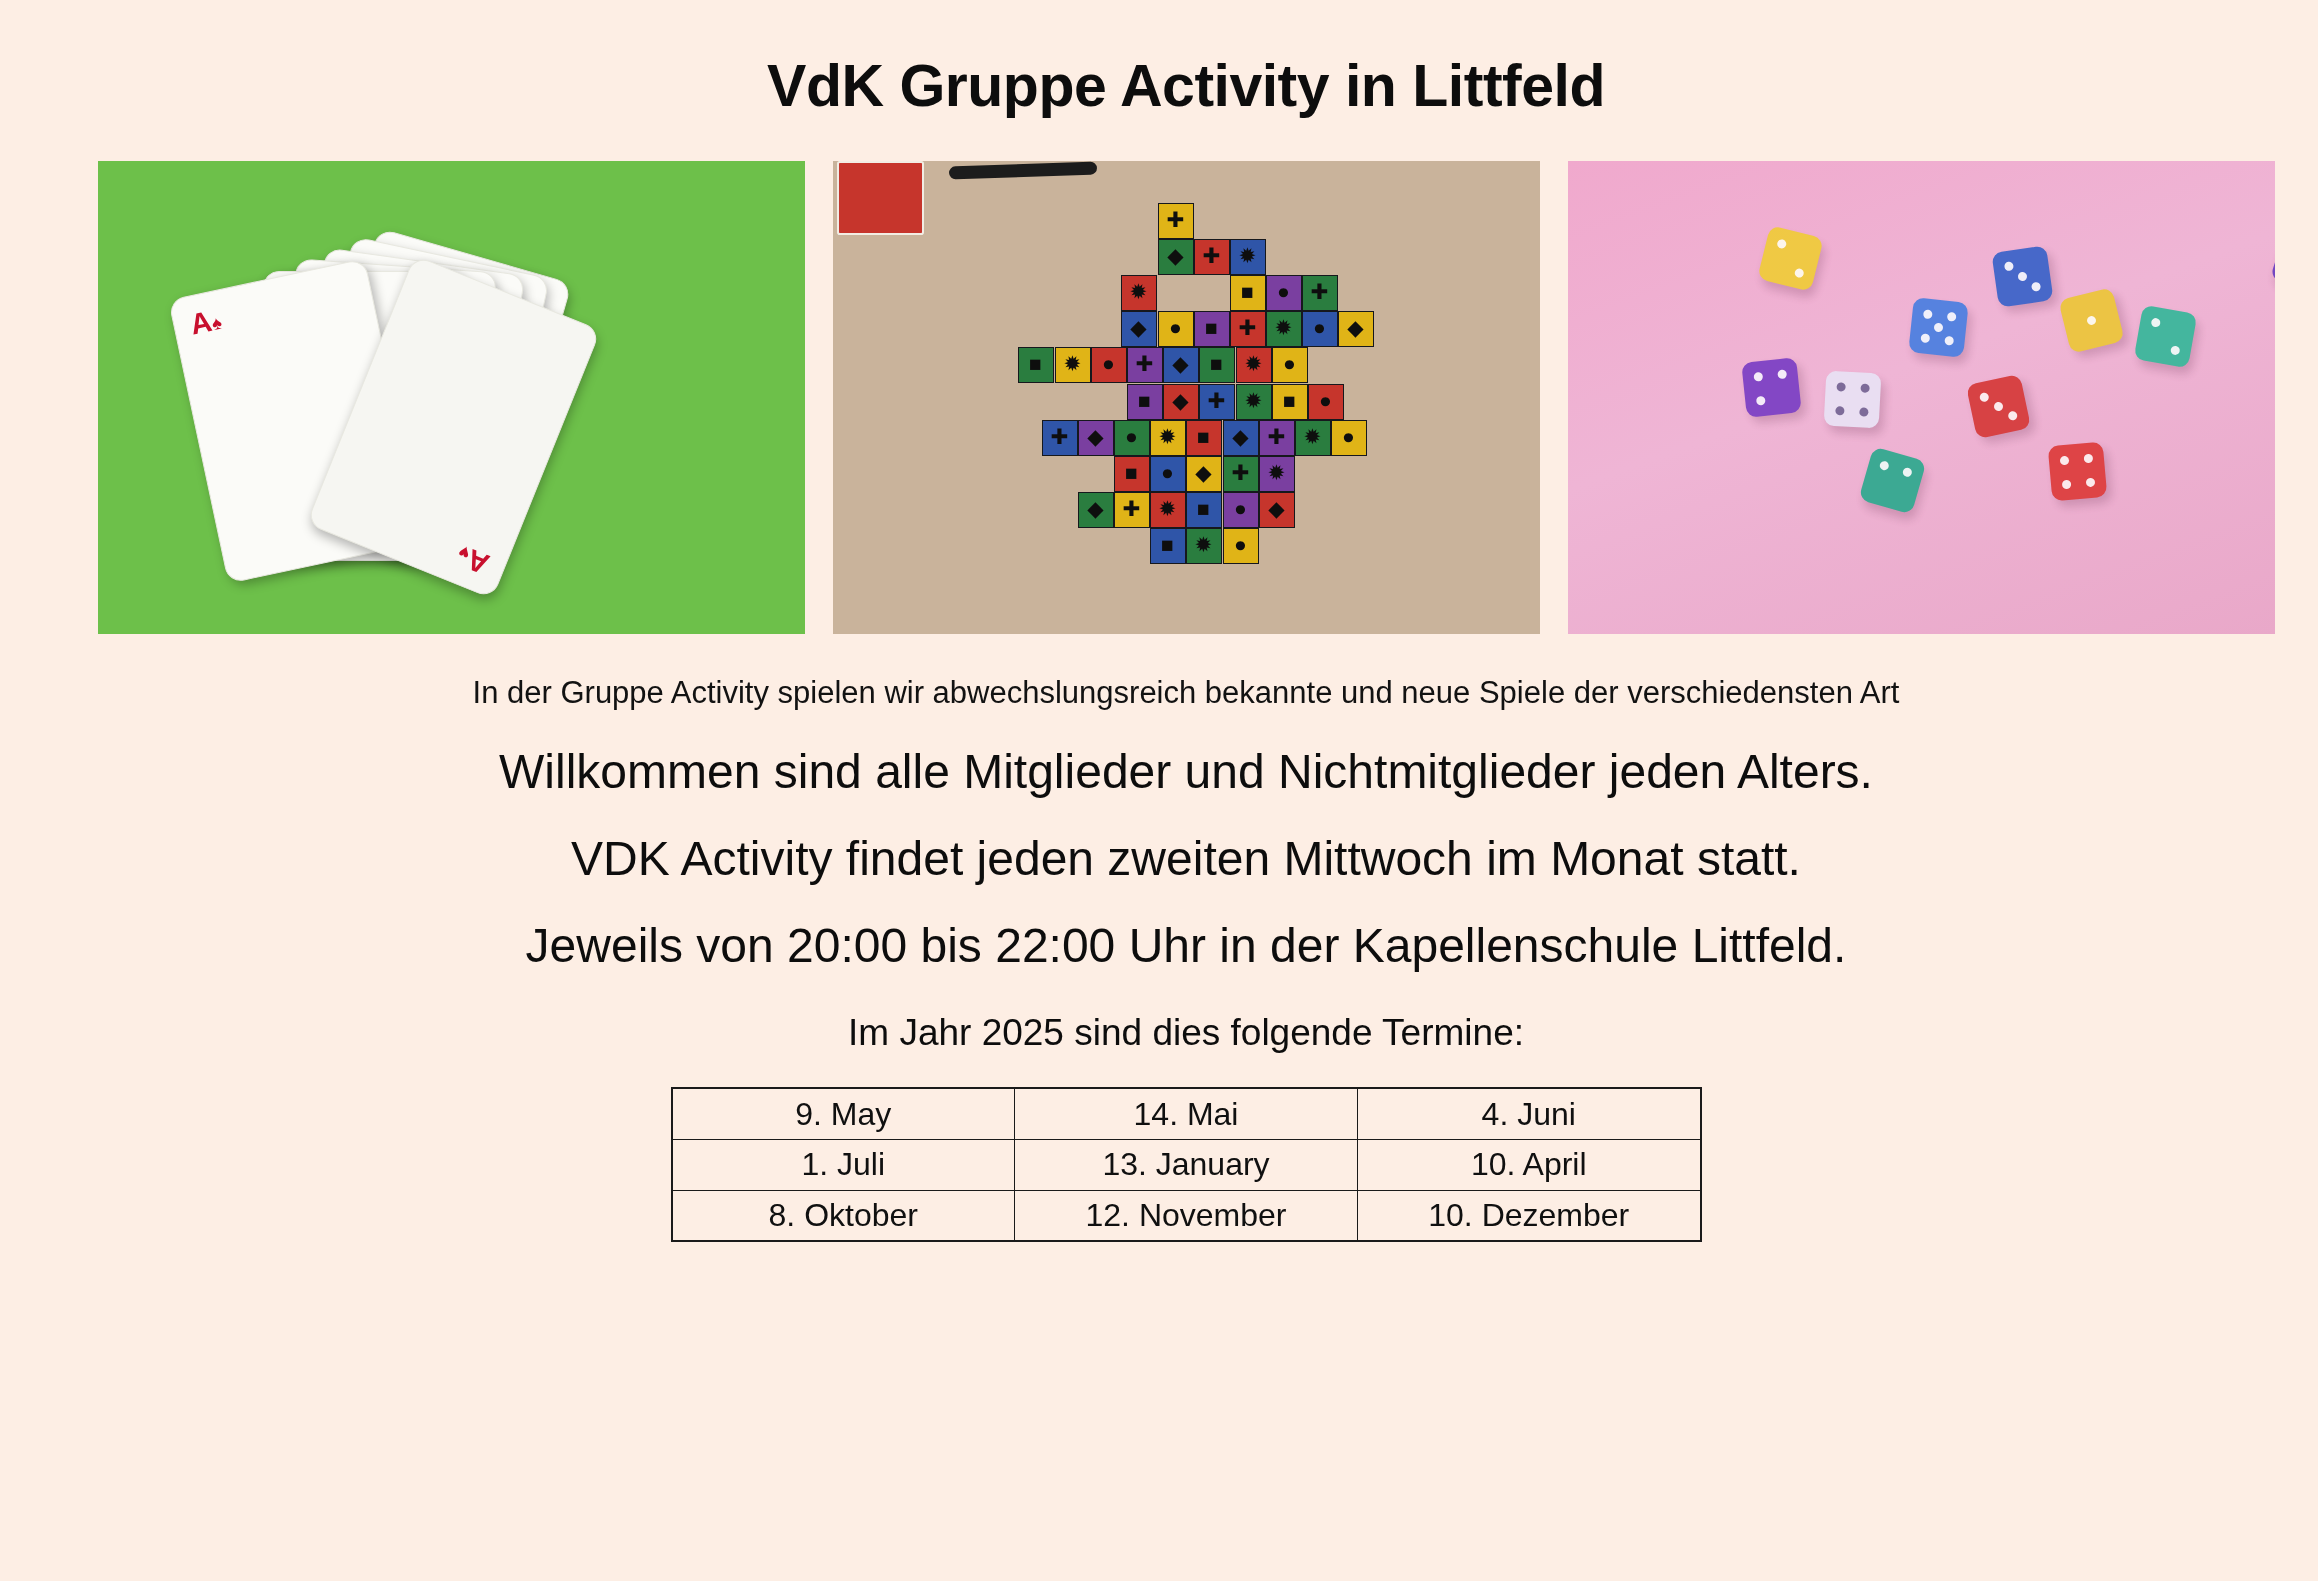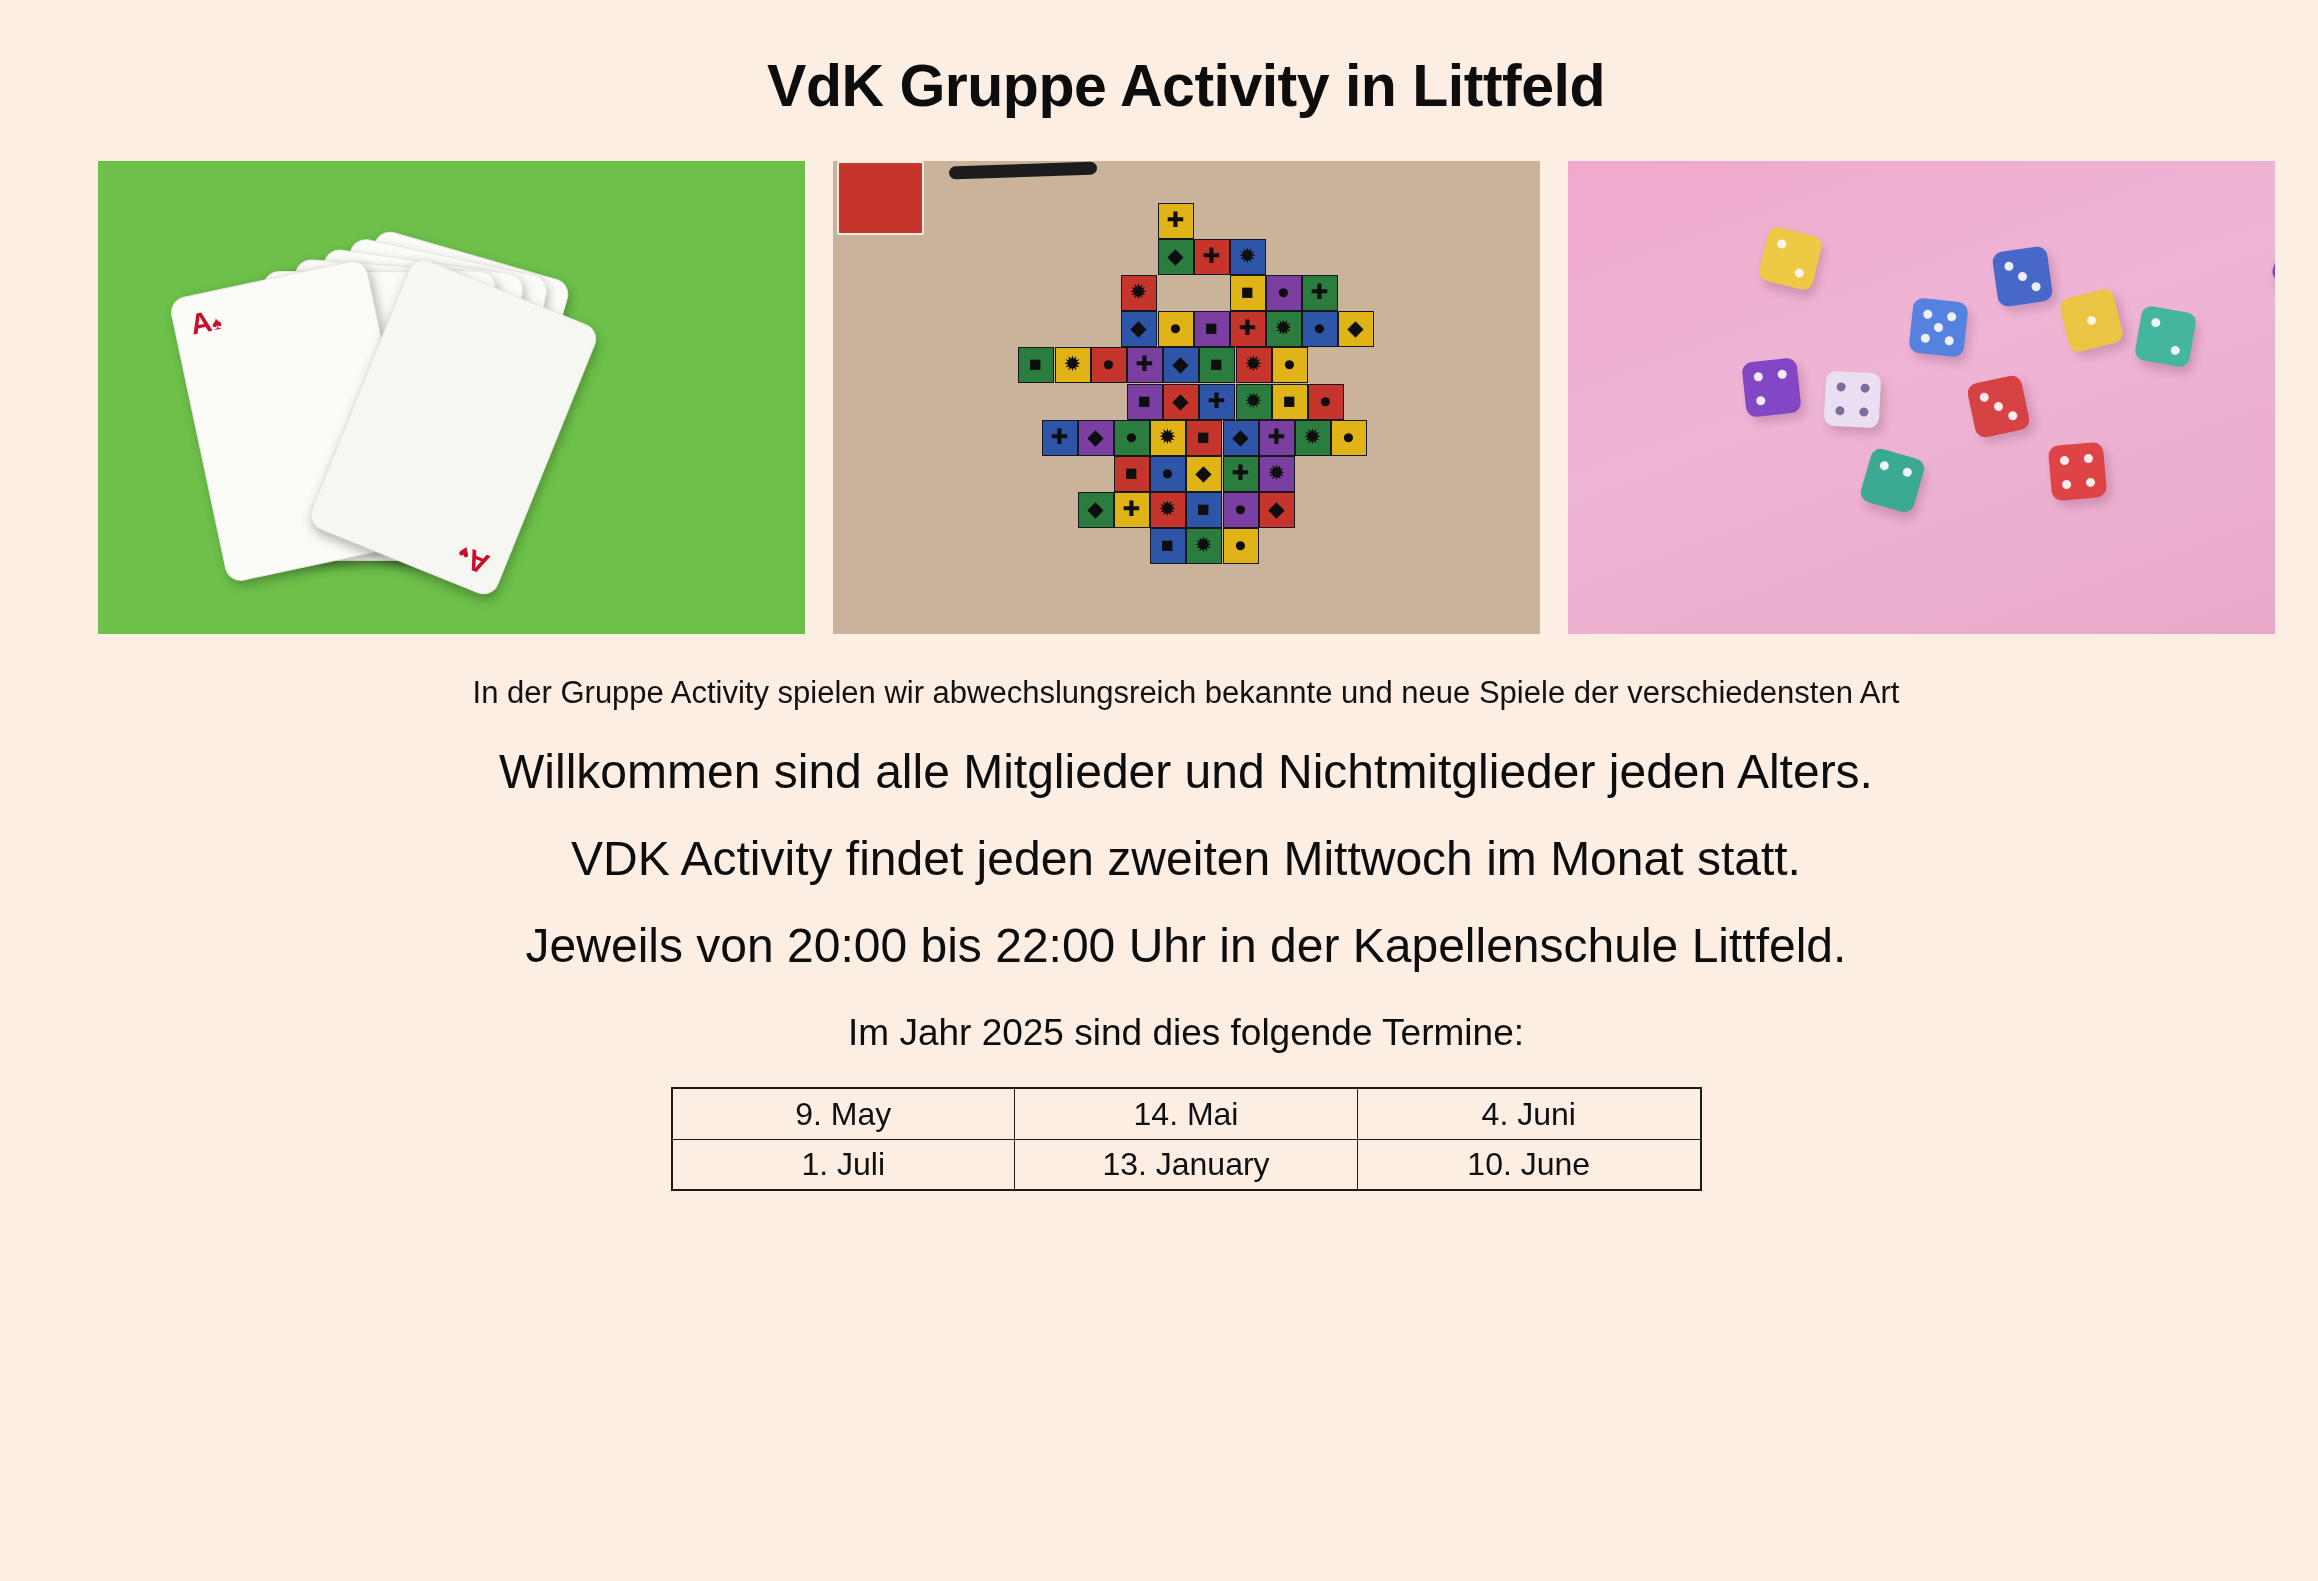--- a/index.html
+++ b/index.html
@@ -452,20 +452,25 @@
     <table class="dates">
       <tbody>
         <tr>
           <td>9. May</td>
           <td>14. Mai</td>
           <td>4. Juni</td>
         </tr>
         <tr>
           <td>1. Juli</td>
           <td>13. January</td>
-          <td>10. June</td>
+          <td>10. April</td>
+        </tr>
+        <tr>
+          <td>8. Oktober</td>
+          <td>12. November</td>
+          <td>10. Dezember</td>
         </tr>
       </tbody>
     </table>
   </div>
 
 </div>
 
 
 </body></html>

